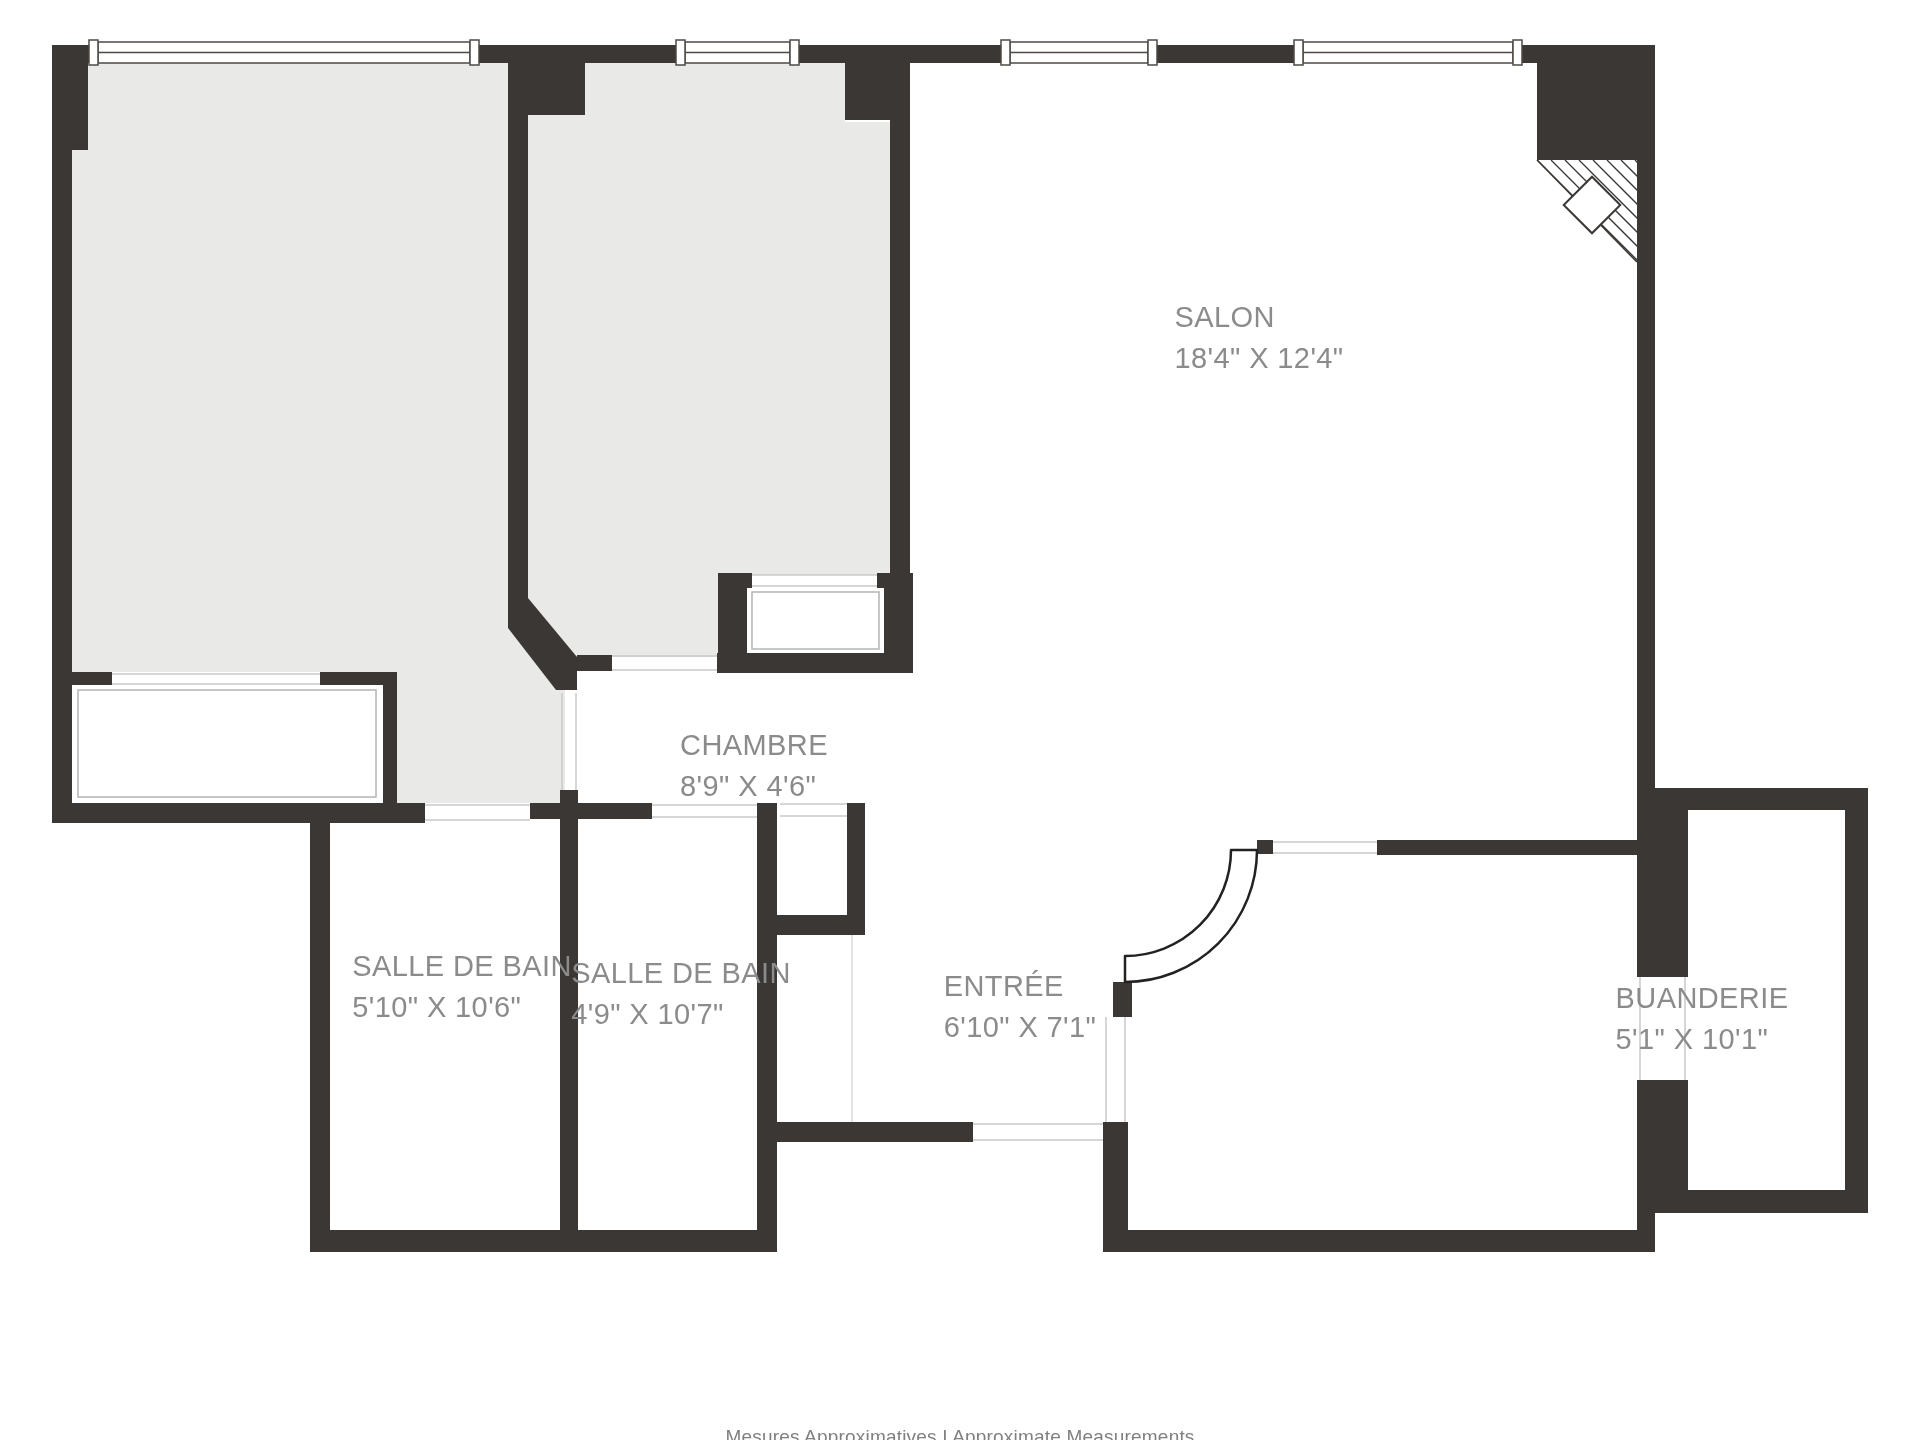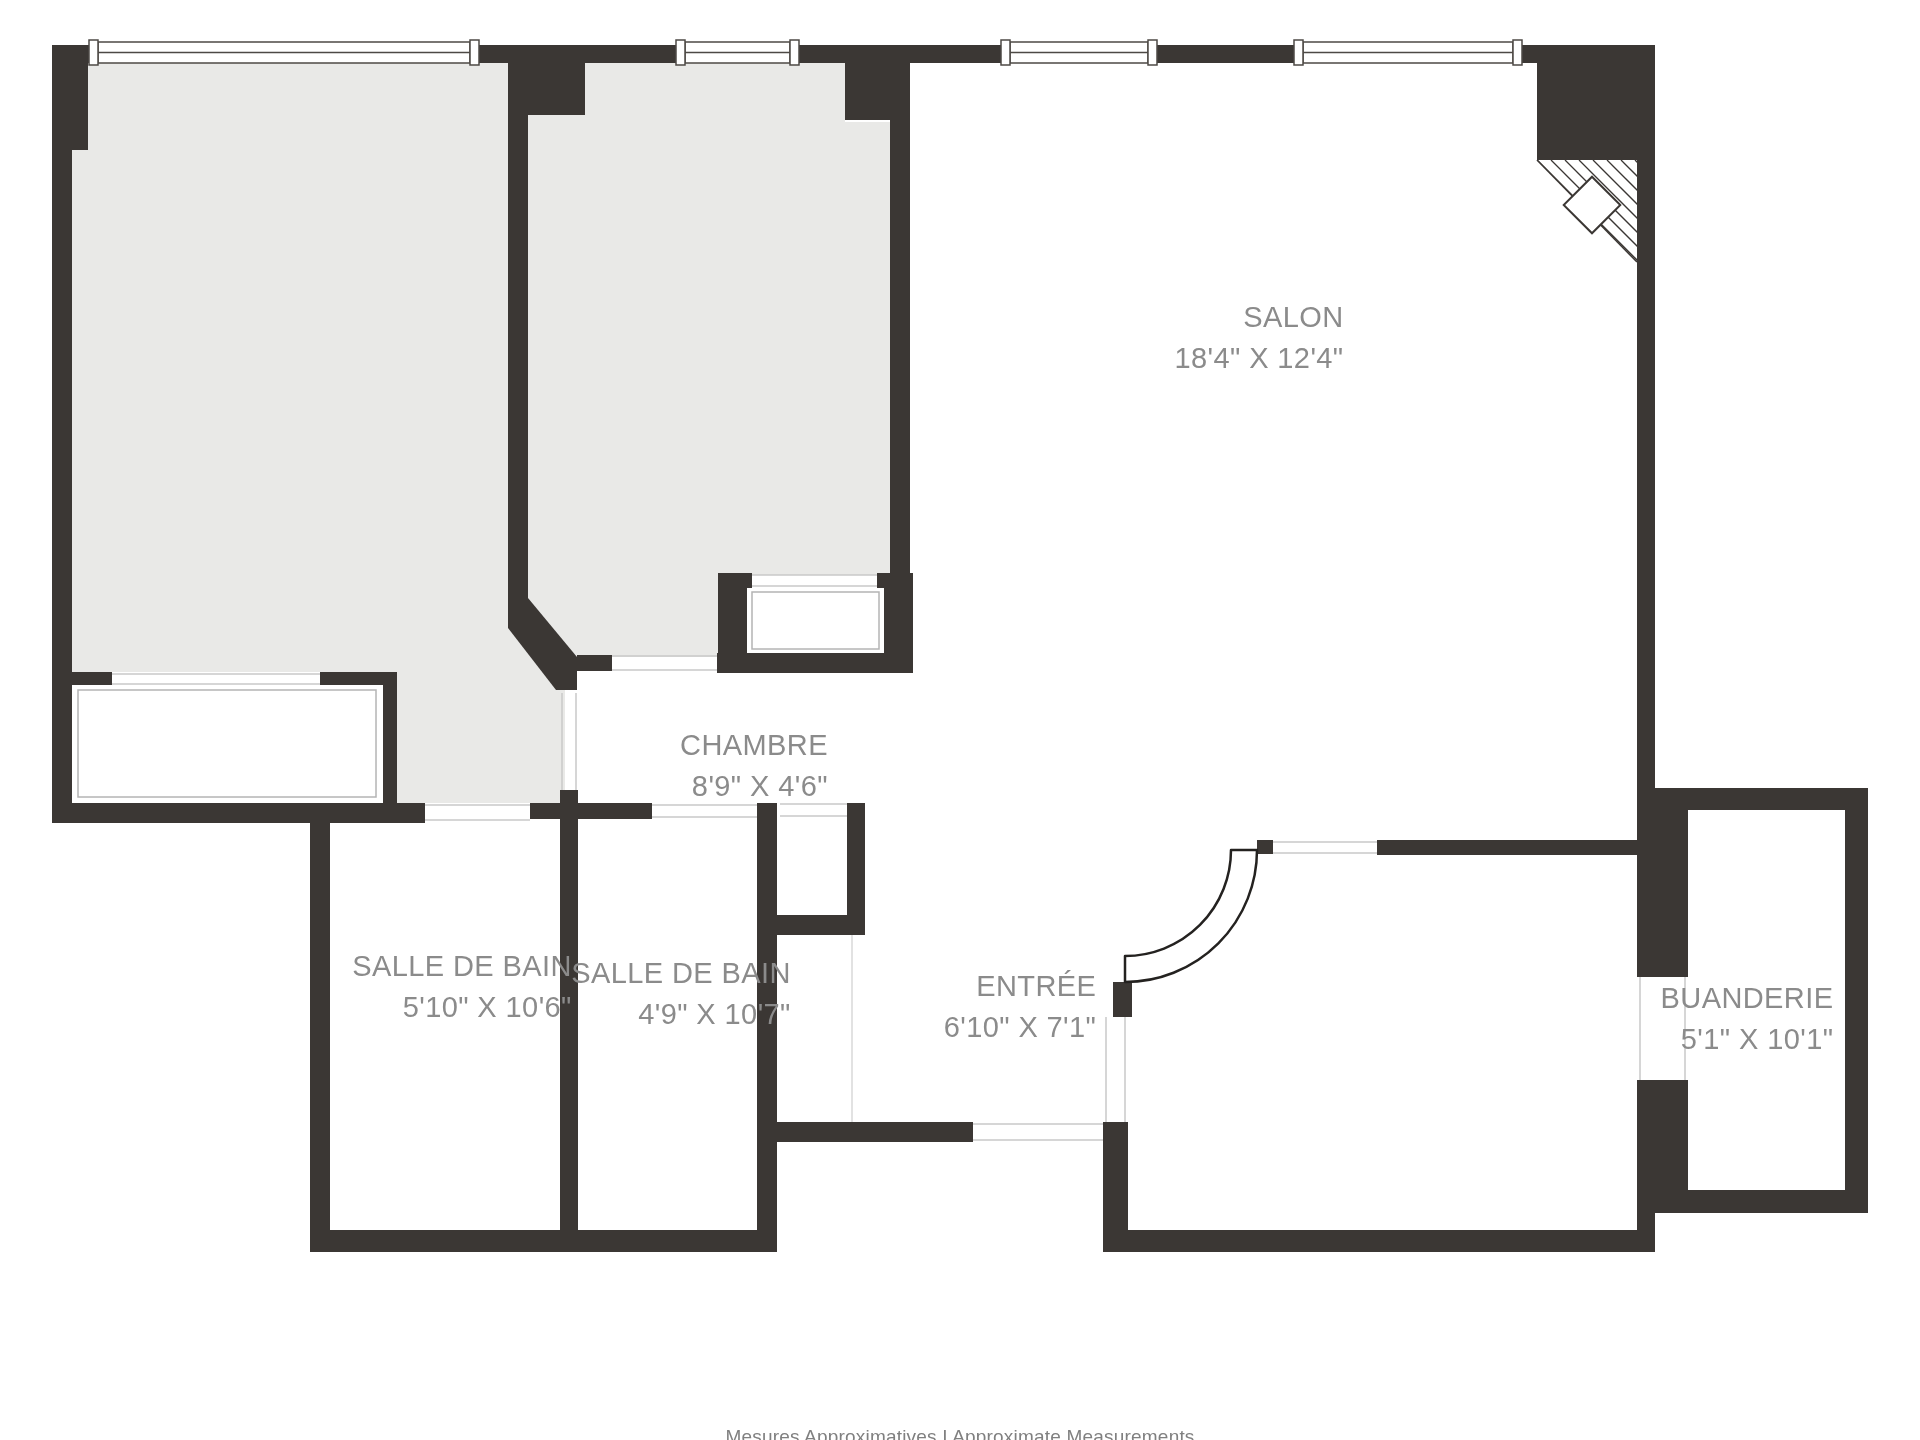--- a/index.html
+++ b/index.html
@@ -1,19 +1,19 @@
 <!DOCTYPE html>
 <html><head>
 <meta charset="utf-8">
 <style>
   html,body{margin:0;padding:0;background:#ffffff;}
   #stage{position:relative;width:1920px;height:1440px;background:#ffffff;overflow:hidden;
          font-family:"Liberation Sans",sans-serif;}
   #plan-svg{position:absolute;left:0;top:0;}
-  .room-label{position:absolute;transform:translate(-50%,-50%);text-align:right;
+  .room-label{position:absolute;transform:translate(-50%,-50%);text-align:left;
               color:#8B8B8B;font-size:29px;line-height:41px;white-space:nowrap;
               letter-spacing:0.4px;}
   .footer-note{position:absolute;left:960px;top:1392px;transform:translate(-50%,-50%);
                color:#808080;font-size:19px;letter-spacing:0.2px;white-space:nowrap;margin-top:45px;}
 </style>
 </head>
 <body>
 
 <div id="stage">
 
@@ -168,19 +168,19 @@
     <div>5'10" X 10'6"</div>
   </div>
   <div class="room-label" style="left:681px;top:994px">
     <div>SALLE DE BAIN</div>
     <div>4'9" X 10'7"</div>
   </div>
   <div class="room-label" style="left:1020px;top:1007px">
     <div>ENTRÉE</div>
     <div>6'10" X 7'1"</div>
   </div>
-  <div class="room-label" style="left:1747px;top:1019px">
+  <div class="room-label" style="left:1702px;top:1019px">
     <div>BUANDERIE</div>
     <div>5'1" X 10'1"</div>
   </div>
 
   <div class="footer-note">Mesures Approximatives I Approximate Measurements</div>
 </div>
 
 </body></html>

